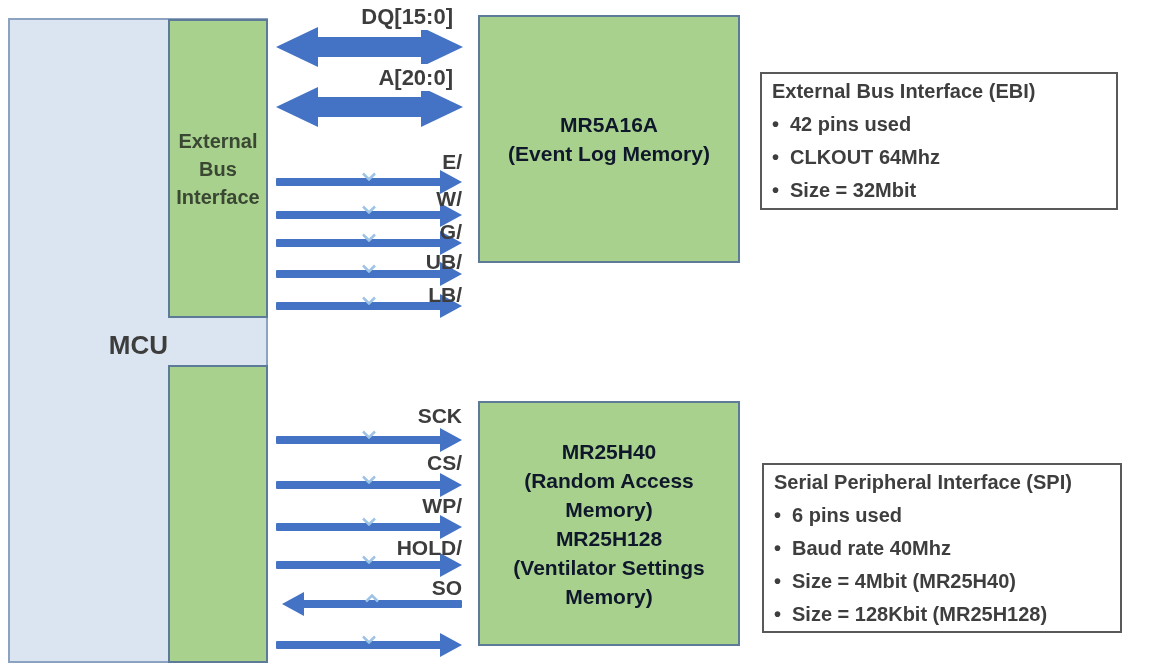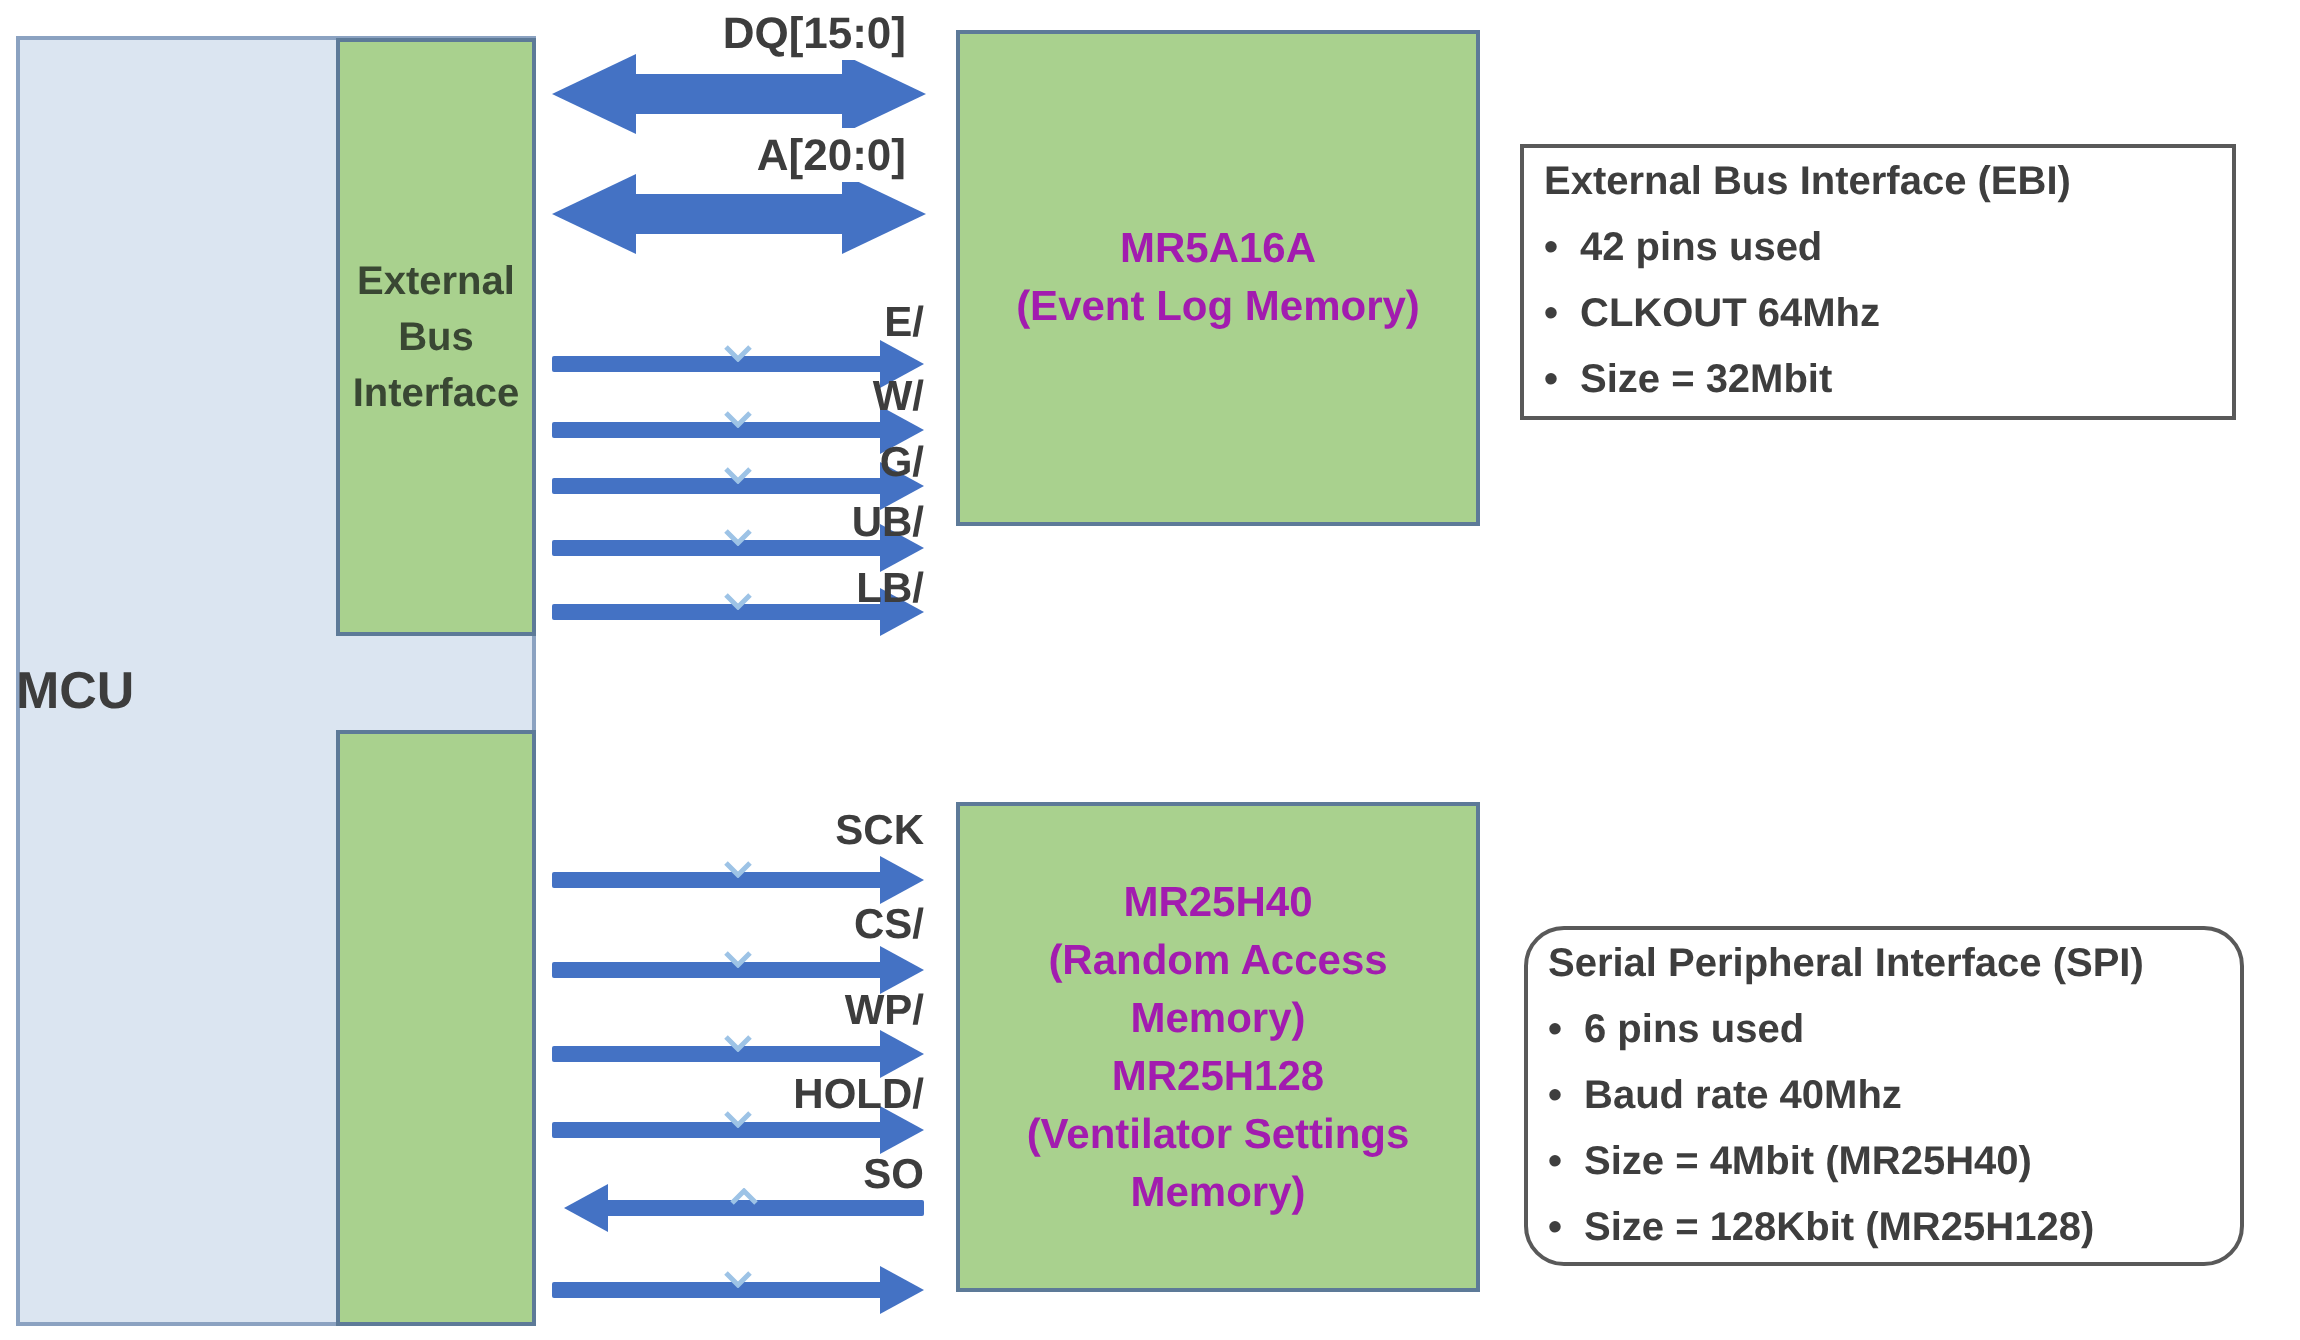--- a/index.html
+++ b/index.html
@@ -4,24 +4,24 @@
 <style>
   html,body{margin:0;padding:0;background:#ffffff;}
   #stage{
     position:relative;width:1150px;height:670px;background:#ffffff;
     font-family:"Liberation Sans","DejaVu Sans",sans-serif;overflow:hidden;
   }
   .block{position:absolute;box-sizing:border-box;}
   .mcu{background:#dbe5f1;border:2px solid #8ba2c1;}
   .greenblk{background:#a9d18e;border:2px solid #5d7a98;z-index:2;}
   .blk-center{display:flex;flex-direction:column;align-items:center;justify-content:center;text-align:center;}
-  .mcu-label{position:absolute;left:8px;top:330px;width:160px;text-align:left;
+  .mcu-label{position:absolute;left:8px;top:330px;width:160px;text-align:right;
     font-size:26px;font-weight:700;color:#3d3d3d;z-index:3;}
   .strip-label{font-size:20px;line-height:28px;font-weight:700;color:#394733;width:100px;}
-  .mem-text{font-size:21px;line-height:29px;font-weight:700;color:#a21caf;width:215px;}
+  .mem-text{font-size:21px;line-height:29px;font-weight:700;color:#0f172a;width:215px;}
   .mem-text span{display:block;}
   .mem1-text{width:240px;}
 
   
   .sig-label{position:absolute;left:276px;width:186px;text-align:right;
     font-size:21px;line-height:24px;font-weight:700;color:#3d3d3d;z-index:5;}
   .sig-label.boxed{font-size:22px;line-height:27px;}
   .sig-label.boxed span{background:#ffffff;padding:0 9px;display:inline-block;}
 
   
@@ -204,21 +204,21 @@
     <div class="row">
       <span class="bullet">•</span>
       <span>CLKOUT 64Mhz</span>
     </div>
     <div class="row">
       <span class="bullet">•</span>
       <span>Size = 32Mbit</span>
     </div>
   </div>
 
-  <div class="note" style="left:762px;top:463px;width:360px;height:170px;border-radius:20px;">
+  <div class="note" style="left:762px;top:463px;width:360px;height:170px;">
     <div class="title">Serial Peripheral Interface (SPI)</div>
     <div class="row">
       <span class="bullet">•</span>
       <span>6 pins used</span>
     </div>
     <div class="row">
       <span class="bullet">•</span>
       <span>Baud rate 40Mhz</span>
     </div>
     <div class="row">

